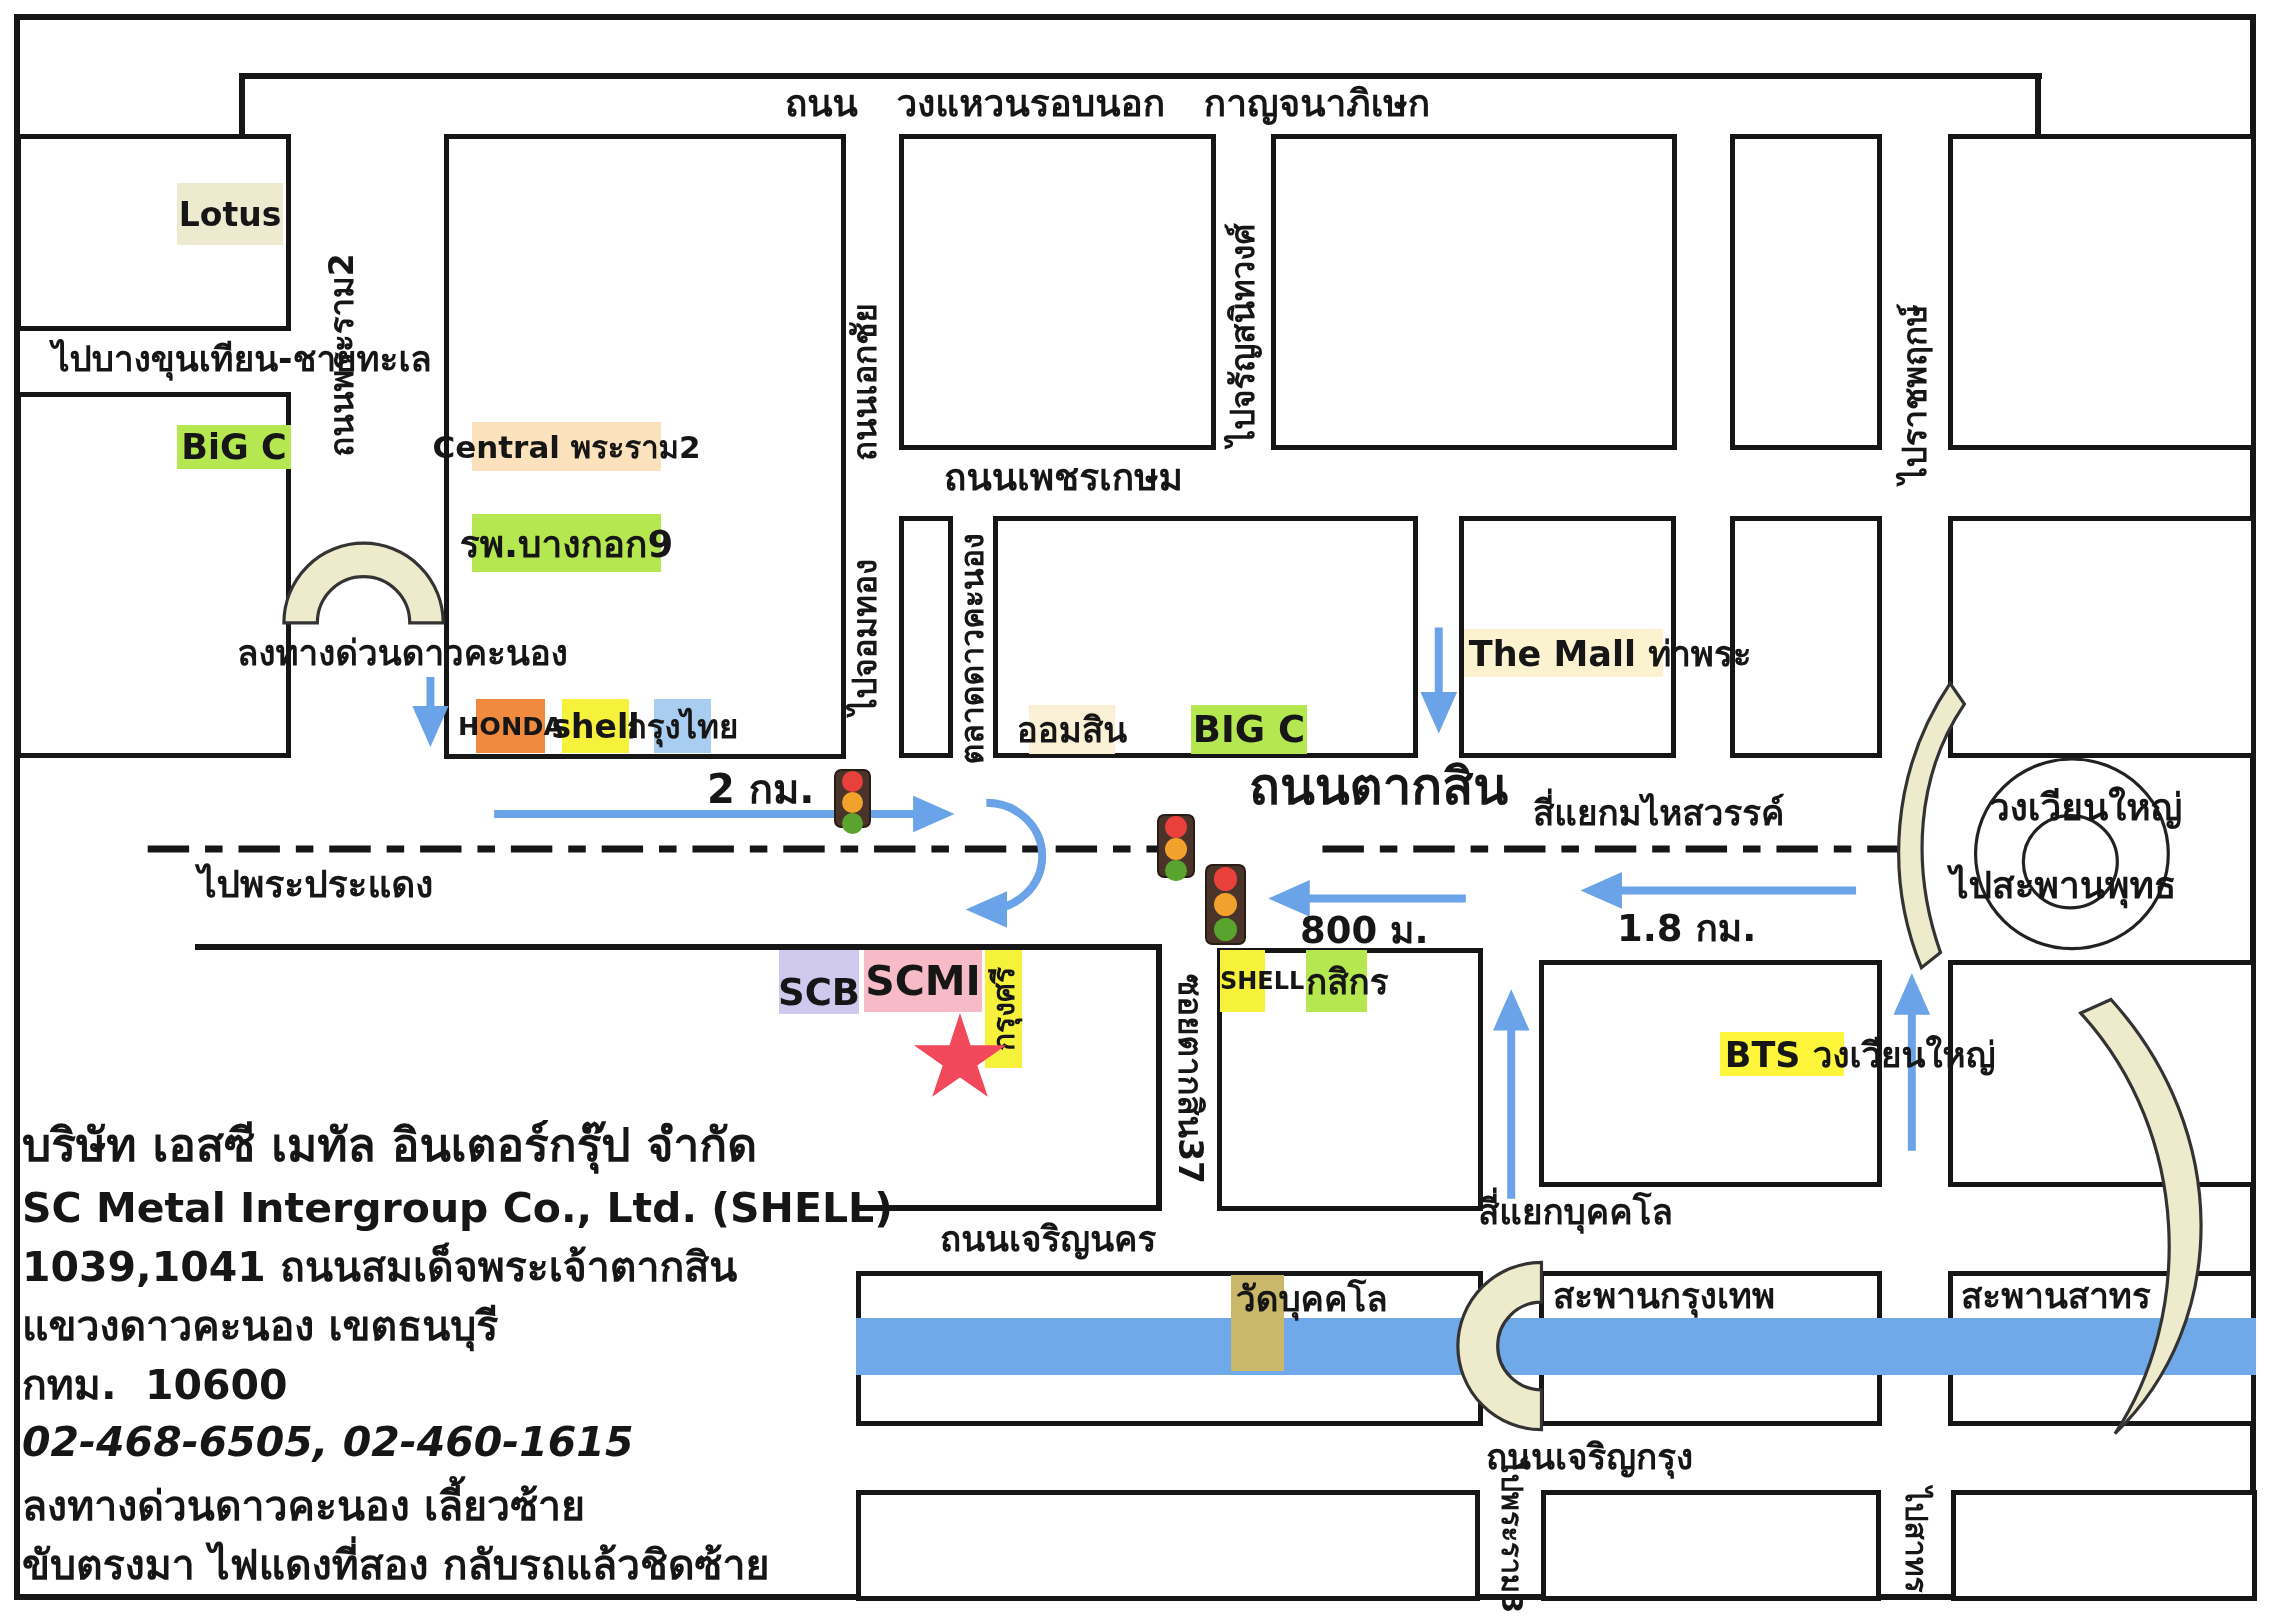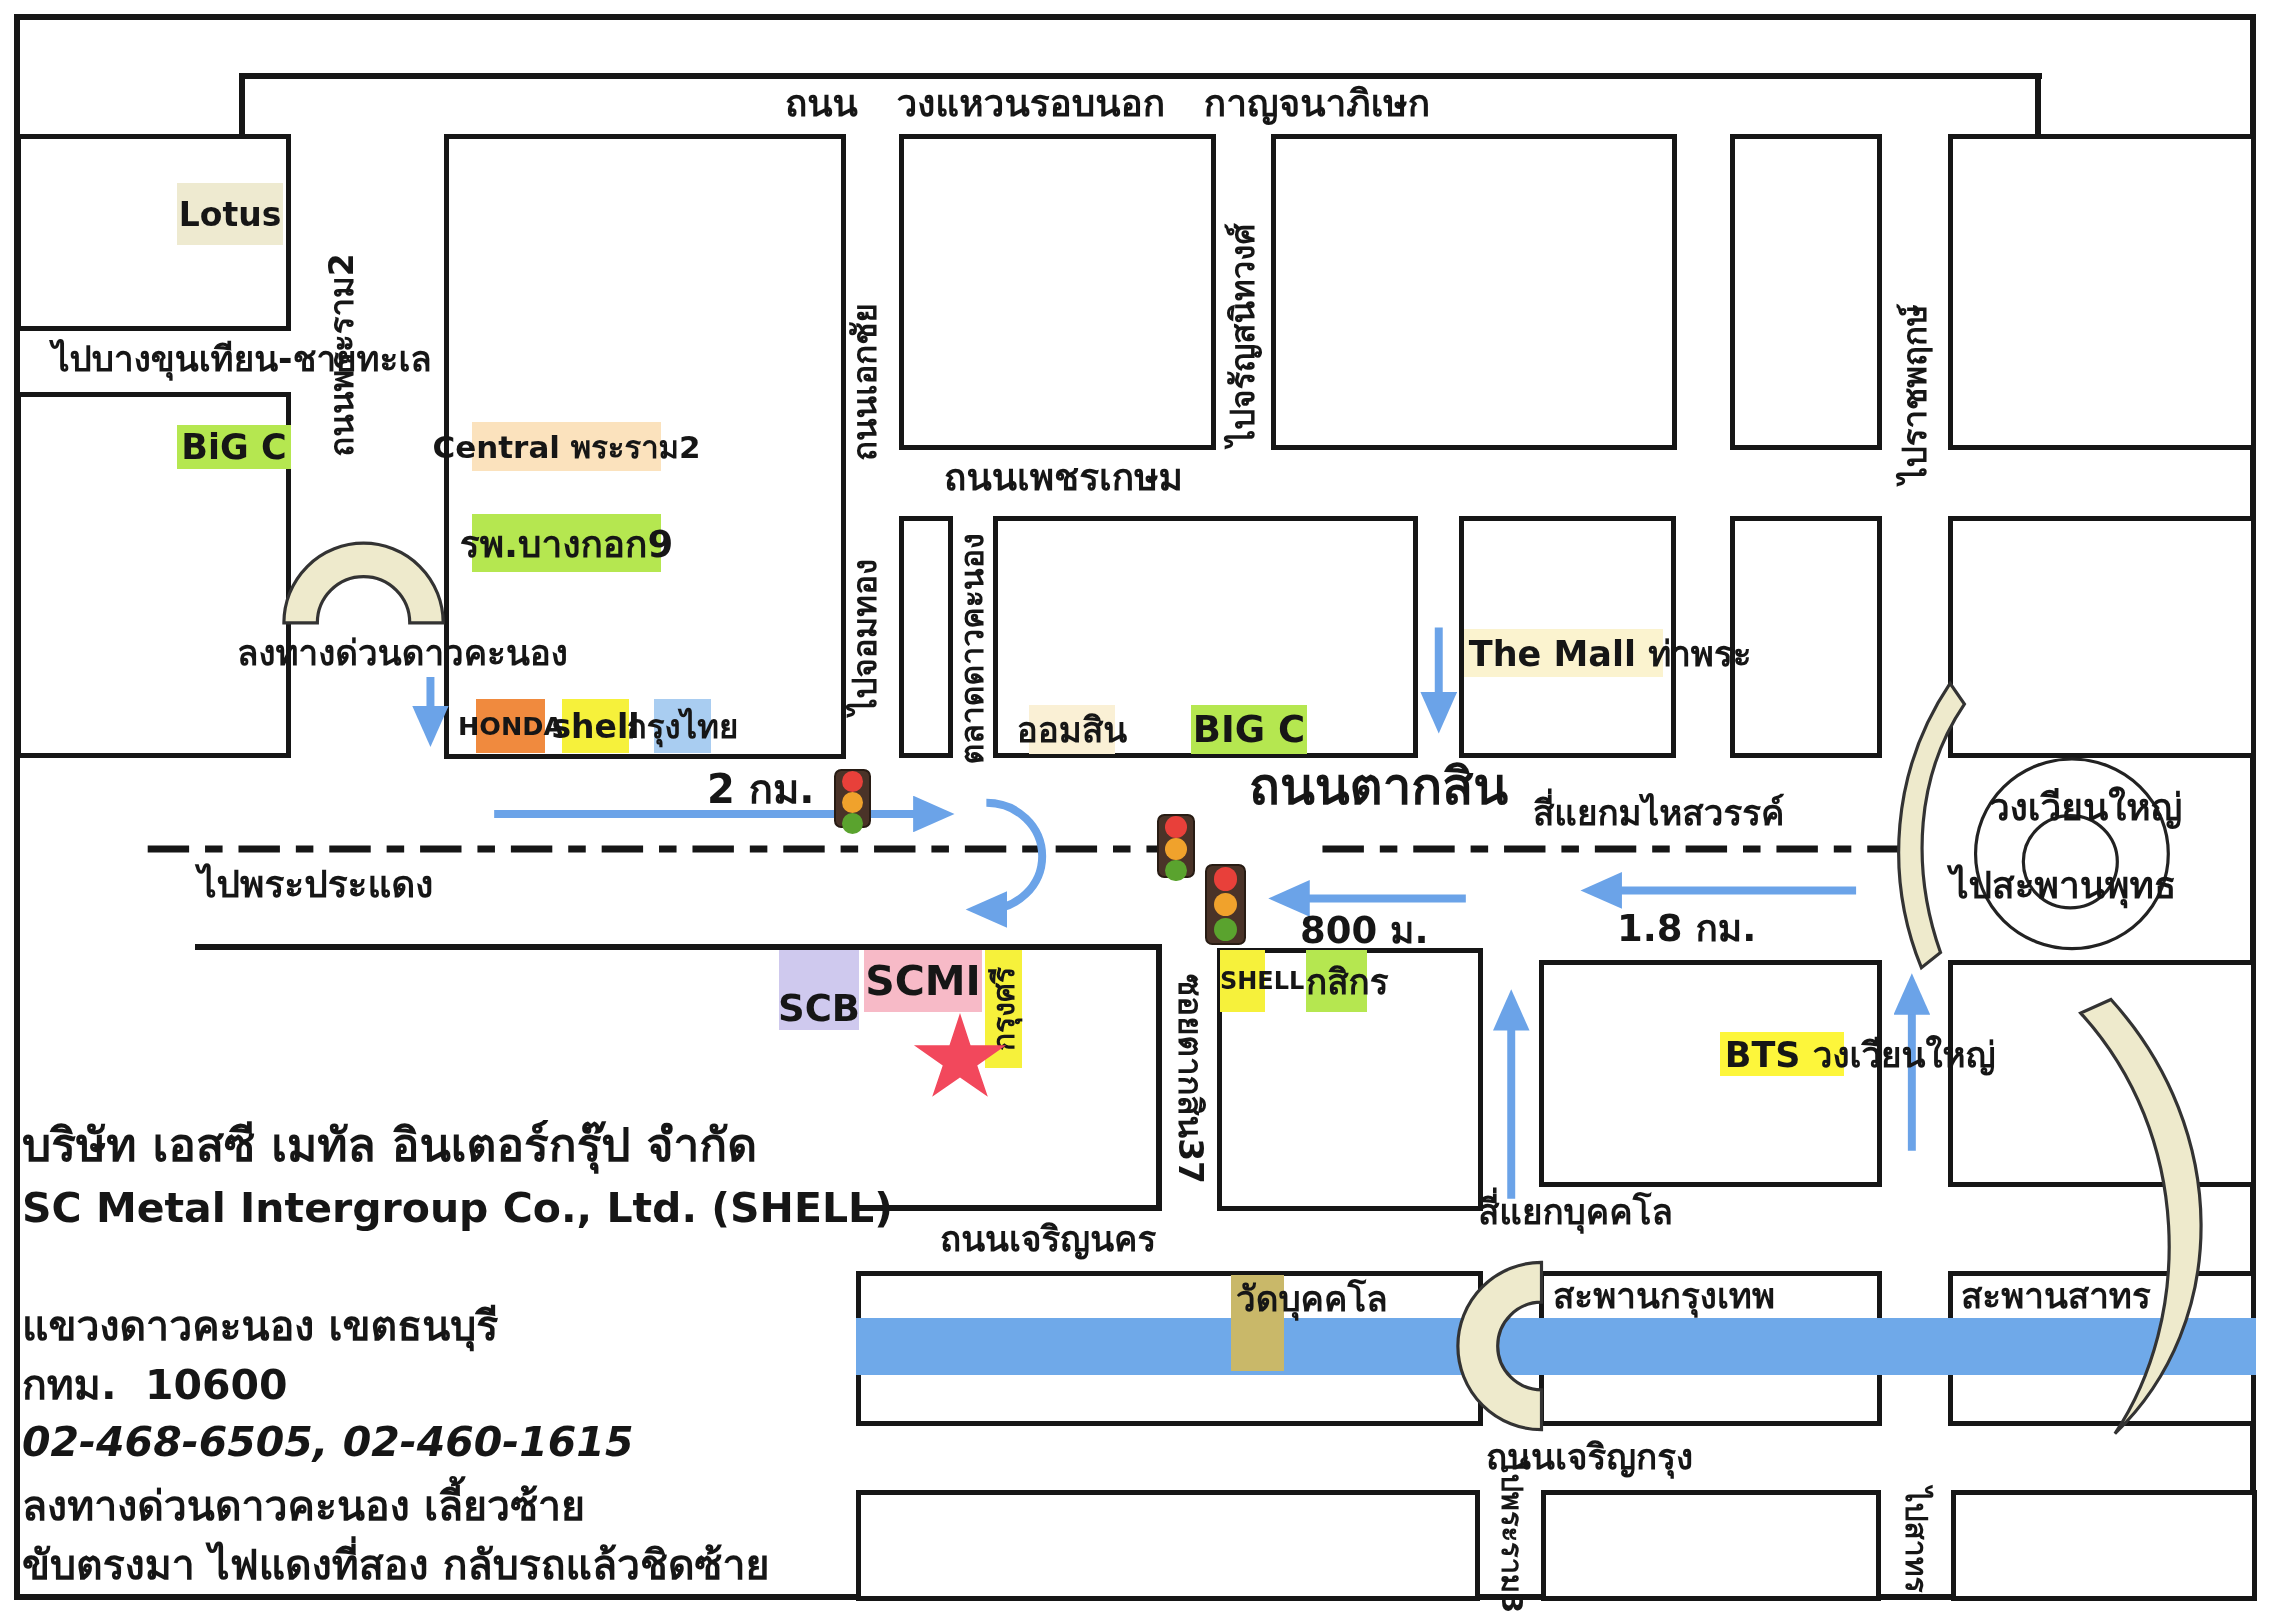--- a/index.html
+++ b/index.html
@@ -93,21 +93,21 @@
   <div class="box z50" style="left:177px;top:183px;width:106px;height:62px;background:#eeead0;font-size:33px;">Lotus</div>
   <div class="box z50" style="left:177px;top:425px;width:114px;height:44px;background:#b5e750;font-size:35px;">BiG C</div>
   <div class="box z50" style="left:472px;top:422px;width:189px;height:49px;background:#fbe2bd;font-size:31px;">Central พระราม2</div>
   <div class="box z50" style="left:472px;top:514px;width:189px;height:58px;background:#b5e750;font-size:37px;">รพ.บางกอก9</div>
   <div class="box z50" style="left:476px;top:699px;width:69px;height:54px;background:#f08a3e;font-size:25.5px;">HONDA</div>
   <div class="box z50" style="left:562px;top:699px;width:67px;height:54px;background:#f6f13b;font-size:33px;">shell</div>
   <div class="box z50" style="left:654px;top:699px;width:57px;height:54px;background:#a9cdf1;font-size:33px;">กรุงไทย</div>
   <div class="box z50" style="left:1029px;top:705px;width:86px;height:49px;background:#faf0d5;font-size:35px;">ออมสิน</div>
   <div class="box z50" style="left:1191px;top:705px;width:116px;height:49px;background:#b5e750;font-size:37px;">BIG C</div>
   <div class="box z50" style="left:1464px;top:629px;width:199px;height:48px;background:#fbf3cf;font-size:35px;justify-content:flex-start;padding-left:4.8px;">The Mall ท่าพระ</div>
-  <div class="box z50" style="left:779px;top:950px;width:80px;height:80px;background:#cfc9ee;font-size:37px;align-items:flex-end;">SCB</div>
+  <div class="box z50" style="left:779px;top:950px;width:80px;height:64px;background:#cfc9ee;font-size:37px;align-items:flex-end;">SCB</div>
   <div class="box z50" style="left:864px;top:950px;width:118px;height:62px;background:#f7bac7;font-size:41px;">SCMI</div>
   <div class="box z50" style="left:985px;top:950px;width:37px;height:118px;background:#f6f13b;"></div>
   <div class="lbl ctr vccw z50" style="left:948px;top:985px;width:112px;height:48px;font-size:30px;">กรุงศรี</div>
   <div class="box z50" style="left:1220px;top:950px;width:45px;height:62px;background:#f6f13b;font-size:24px;justify-content:flex-start;">SHELL</div>
   <div class="box z50" style="left:1306px;top:950px;width:61px;height:62px;background:#b5e750;font-size:35px;justify-content:flex-start;">กสิกร</div>
   <div class="box z50" style="left:1720px;top:1032px;width:124px;height:44px;background:#fdf63b;font-size:35px;justify-content:flex-start;padding-left:4.8px;">BTS วงเวียนใหญ่</div>
   <div class="box z50" style="left:1231px;top:1275px;width:53px;height:96px;background:#c9b869;"></div>
 
   <div class="star" style="left:912px;top:1013px;width:96px;height:92px;"></div>
 
@@ -152,20 +152,21 @@
   <div class="lbl ctr vccw z50" style="left:840px;top:625px;width:263px;height:48px;font-size:32px;">ตลาดดาวคะนอง</div>
   <div class="lbl ctr vccw z50" style="left:1071px;top:311px;width:343px;height:48px;font-size:33px;">ไปจรัญสนิทวงศ์</div>
   <div class="lbl ctr vccw z50" style="left:1783px;top:370px;width:263px;height:48px;font-size:33px;">ไปราชพฤกษ์</div>
 
   <div class="lbl ctr vcw z50" style="left:1058px;top:1055px;width:263px;height:48px;font-size:33px;">ซอยตากสิน37</div>
   <div class="lbl ctr vcw z50" style="left:1443px;top:1513px;width:135px;height:46px;font-size:29px;">ไปพระราม3</div>
   <div class="lbl ctr vcw z50" style="left:1852px;top:1517px;width:127px;height:46px;font-size:30px;">ไปสาทร</div>
 
   <div class="lbl z50" style="left:22px;top:1119px;font-size:46px;">บริษัท เอสซี เมทัล อินเตอร์กรุ๊ป จำกัด</div>
   <div class="lbl z50" style="left:22px;top:1185px;font-size:41px;">SC Metal Intergroup Co., Ltd. (SHELL)</div>
+  <div class="lbl z50" style="left:22px;top:1244px;font-size:41px;">1039,1041 ถนนสมเด็จพระเจ้าตากสิน</div>
   <div class="lbl z50" style="left:22px;top:1303px;font-size:41px;">แขวงดาวคะนอง เขตธนบุรี</div>
   <div class="lbl z50" style="left:22px;top:1362px;font-size:41px;">กทม.  10600</div>
   <div class="lbl z50" style="left:22px;top:1419px;font-size:41px;font-style:italic;">02-468-6505, 02-460-1615</div>
 
   <div class="lbl z50" style="left:22px;top:1542px;font-size:41px;">ขับตรงมา ไฟแดงที่สอง กลับรถแล้วชิดซ้าย</div>
   <div class="lbl z50" style="left:22px;top:1483px;font-size:41px;">ลงทางด่วนดาวคะนอง เลี้ยวซ้าย</div>
 
 </div>
 
 

